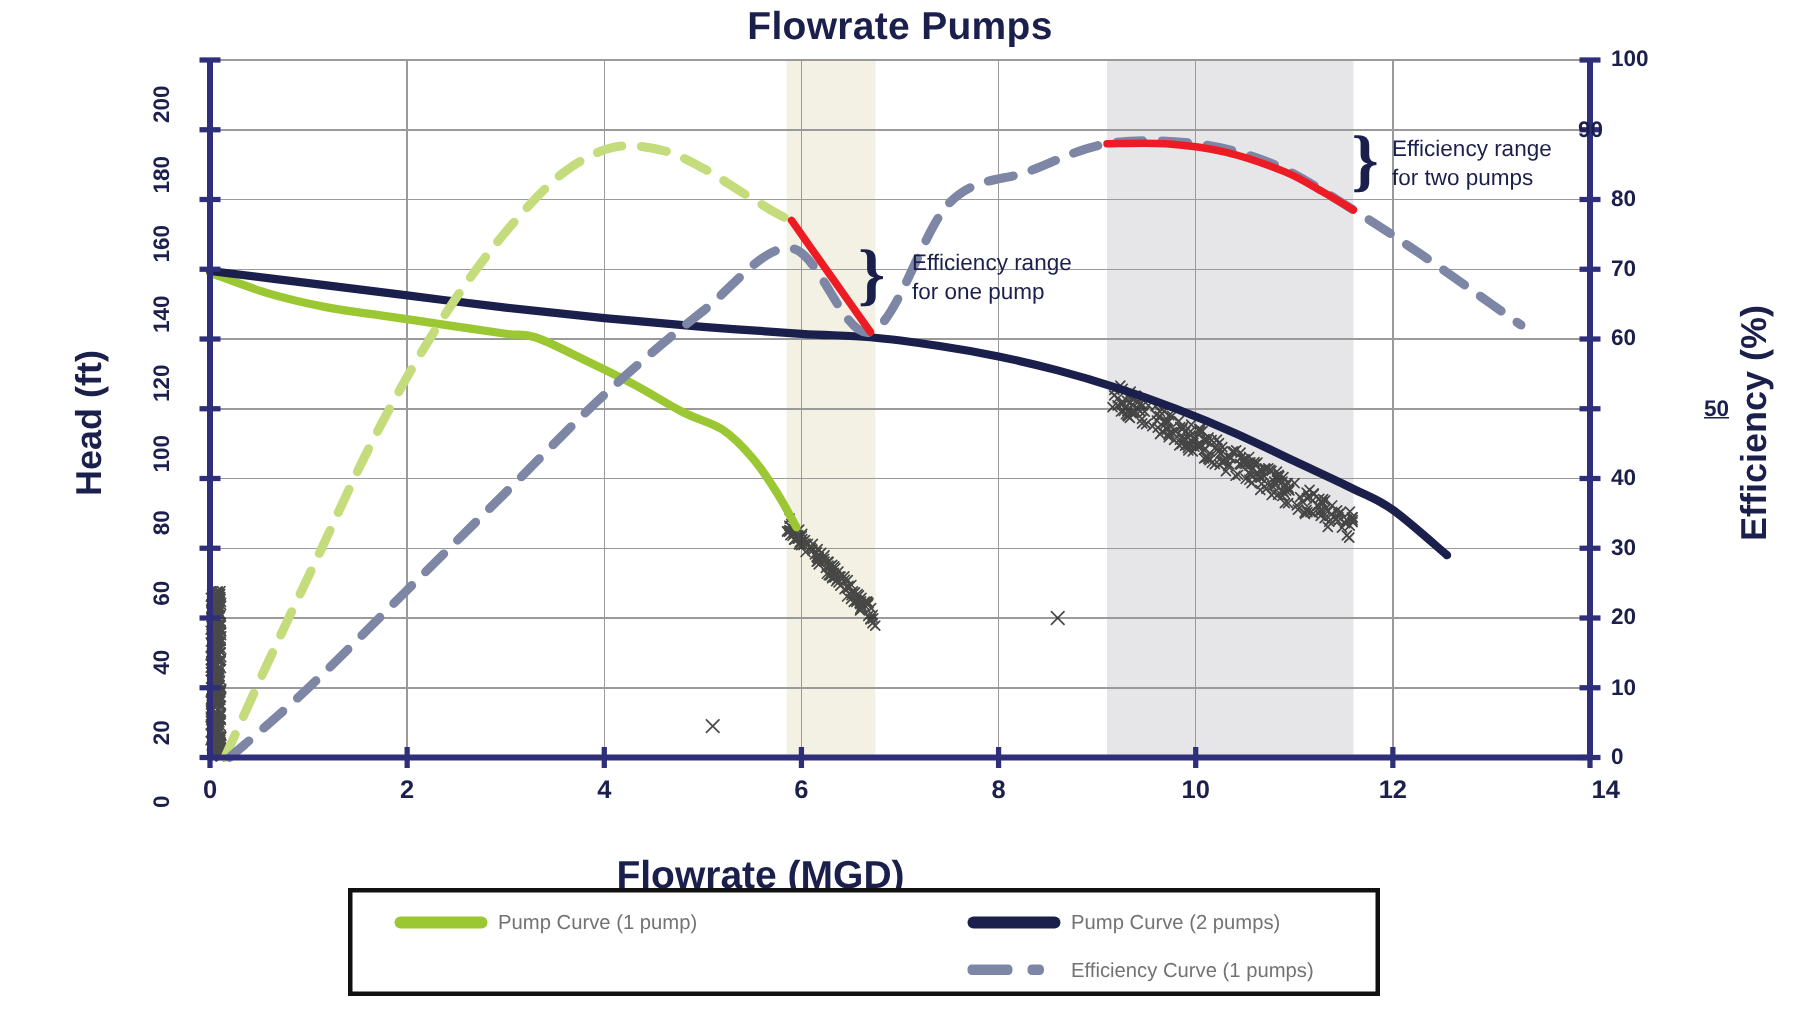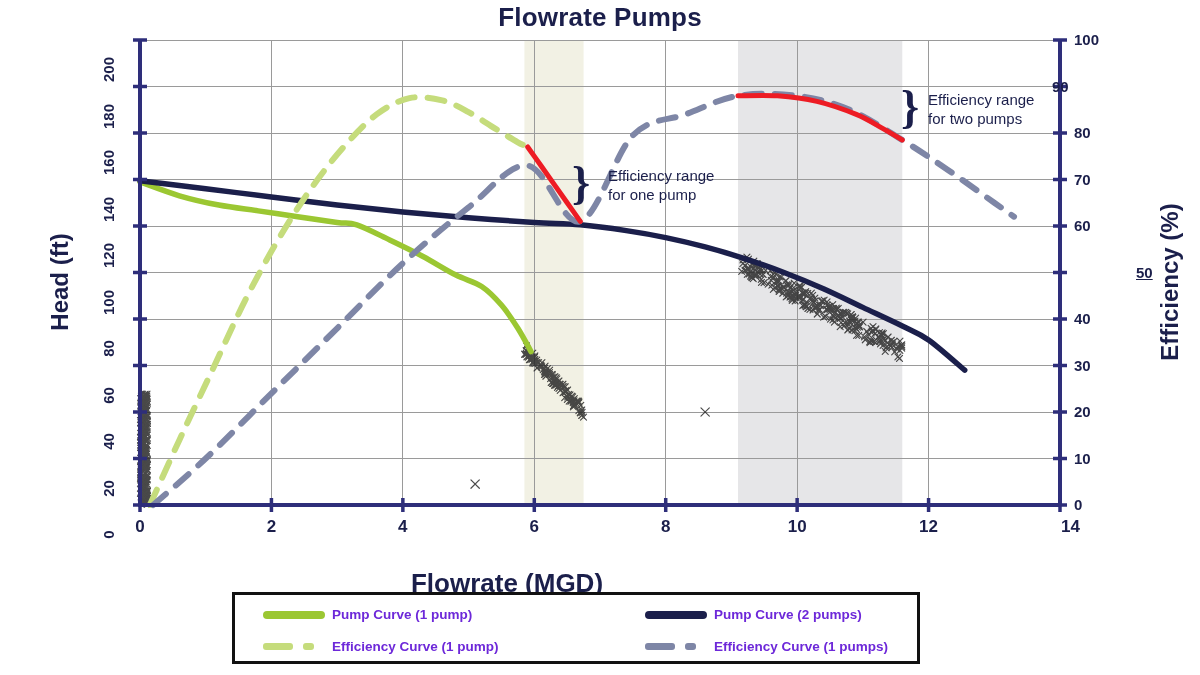--- a/index.html
+++ b/index.html
@@ -43,21 +43,21 @@
   .brace{
     position:absolute;font-size:46px;color:#1b1f4b;font-weight:bold;
     font-family:"Liberation Serif",serif;line-height:1;
   }
   #legend{
     position:absolute;left:232px;top:592px;width:688px;height:72px;
     border:3px solid #111;background:#fff;box-sizing:border-box;
   }
   .legend-item{position:absolute;display:flex;align-items:center;}
   .legend-swatch{width:62px;height:0;margin-right:7px;flex:0 0 auto;}
-  .legend-text{font-size:13.5px;font-weight:bold;color:#6d28d9;white-space:nowrap;}
+  .legend-text{font-size:13.5px;font-weight:normal;color:#737373;white-space:nowrap;}
   .dash-swatch{width:62px;height:7px;position:relative;margin-right:7px;flex:0 0 auto;}
   .dash-swatch i{position:absolute;top:0;height:7px;border-radius:3px;display:block;}
 </style>
 </head>
 <body>
 
 <div id="stage">
 
   <div id="chart-title">Flowrate Pumps</div>
 
@@ -1745,27 +1745,20 @@
 
   <div id="legend">
       <div class="legend-item" style="left: 28px; top: 12px;">
         <div class="legend-swatch" style="height: 8px; border-radius: 4px; background: rgb(155, 199, 50);"></div>
         <span class="legend-text">Pump Curve (1 pump)</span>
       </div>
       <div class="legend-item" style="left: 410px; top: 12px;">
         <div class="legend-swatch" style="height: 8px; border-radius: 4px; background: rgb(27, 31, 75);"></div>
         <span class="legend-text">Pump Curve (2 pumps)</span>
       </div>
-      <div class="legend-item" style="left: 28px; top: 44px;">
-        <div class="dash-swatch">
-          <i style="left: 0px; width: 30px; background: rgb(197, 220, 124);"></i>
-          <i style="left: 40px; width: 11px; background: rgb(197, 220, 124);"></i>
-        </div>
-        <span class="legend-text">Efficiency Curve (1 pump)</span>
-      </div>
       <div class="legend-item" style="left: 410px; top: 44px;">
         <div class="dash-swatch">
           <i style="left: 0px; width: 30px; background: rgb(126, 134, 166);"></i>
           <i style="left: 40px; width: 11px; background: rgb(126, 134, 166);"></i>
         </div>
         <span class="legend-text">Efficiency Curve (1 pumps)</span>
       </div>
     </div>
 
 </div>

